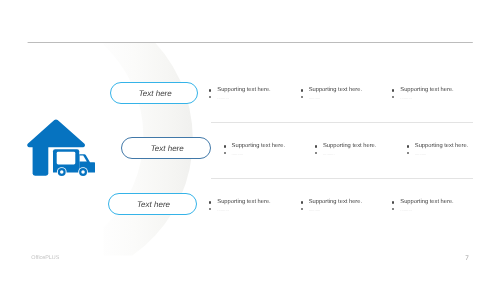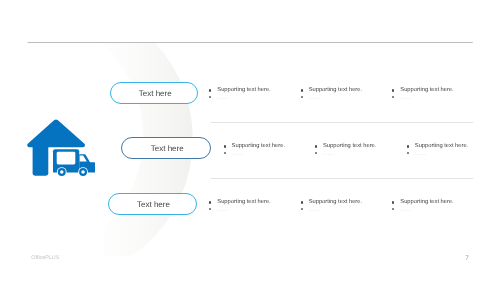--- a/index.html
+++ b/index.html
@@ -2,21 +2,21 @@
 <html><head>
 <meta charset="utf-8">
 <style>
   * { box-sizing: border-box; margin:0; padding:0; }
   html,body { width:500px; height:281px; }
   body { background:#fff; font-family:"Liberation Sans", sans-serif; position:relative; overflow:hidden; -webkit-font-smoothing:antialiased; text-rendering:geometricPrecision; }
   .slide { position:absolute; left:0; top:0; width:500px; height:281px; transform:translateZ(0); }
   svg.bg { position:absolute; left:0; top:0; }
   .icon { position:absolute; left:25px; top:117px; }
   .btn { position:absolute; border-style:solid; border-width:1.3px; border-radius:999px; background:#fff;
-         display:flex; align-items:center; justify-content:center; color:#3f3f3f; font-size:8px; line-height:1; padding-top:1px; padding-left:2.4px; }
+         display:flex; align-items:center; justify-content:center; color:#3f3f3f; font-size:8px; line-height:1; padding-top:1px; padding-left:2.4px;font-style:italic; }
   .divider { position:absolute; height:1px; background:#e3e3e3; }
   .rowblock { position:absolute; }
   .bl { position:relative; height:6.3px; }
   .bl .dot { position:absolute; left:0; width:2.1px; height:2.1px; border-radius:50%; }
   .bl .tx { position:absolute; left:8.0px; white-space:nowrap; line-height:1; }
   .l1 .dot { background:#4a4a4a; top:3.3px; }
   .l1 .tx { font-size:5.75px; color:#3d3d3d; top:1.6px; }
   .l2 .dot { background:#606060; top:3.3px; }
   .l2 .tx { font-size:4.2px; color:#d8d8d8; top:3.1px; }
   .footer { position:absolute; left:31.3px; top:256.2px; font-size:5.4px; line-height:1; color:#c3c3c3; }

